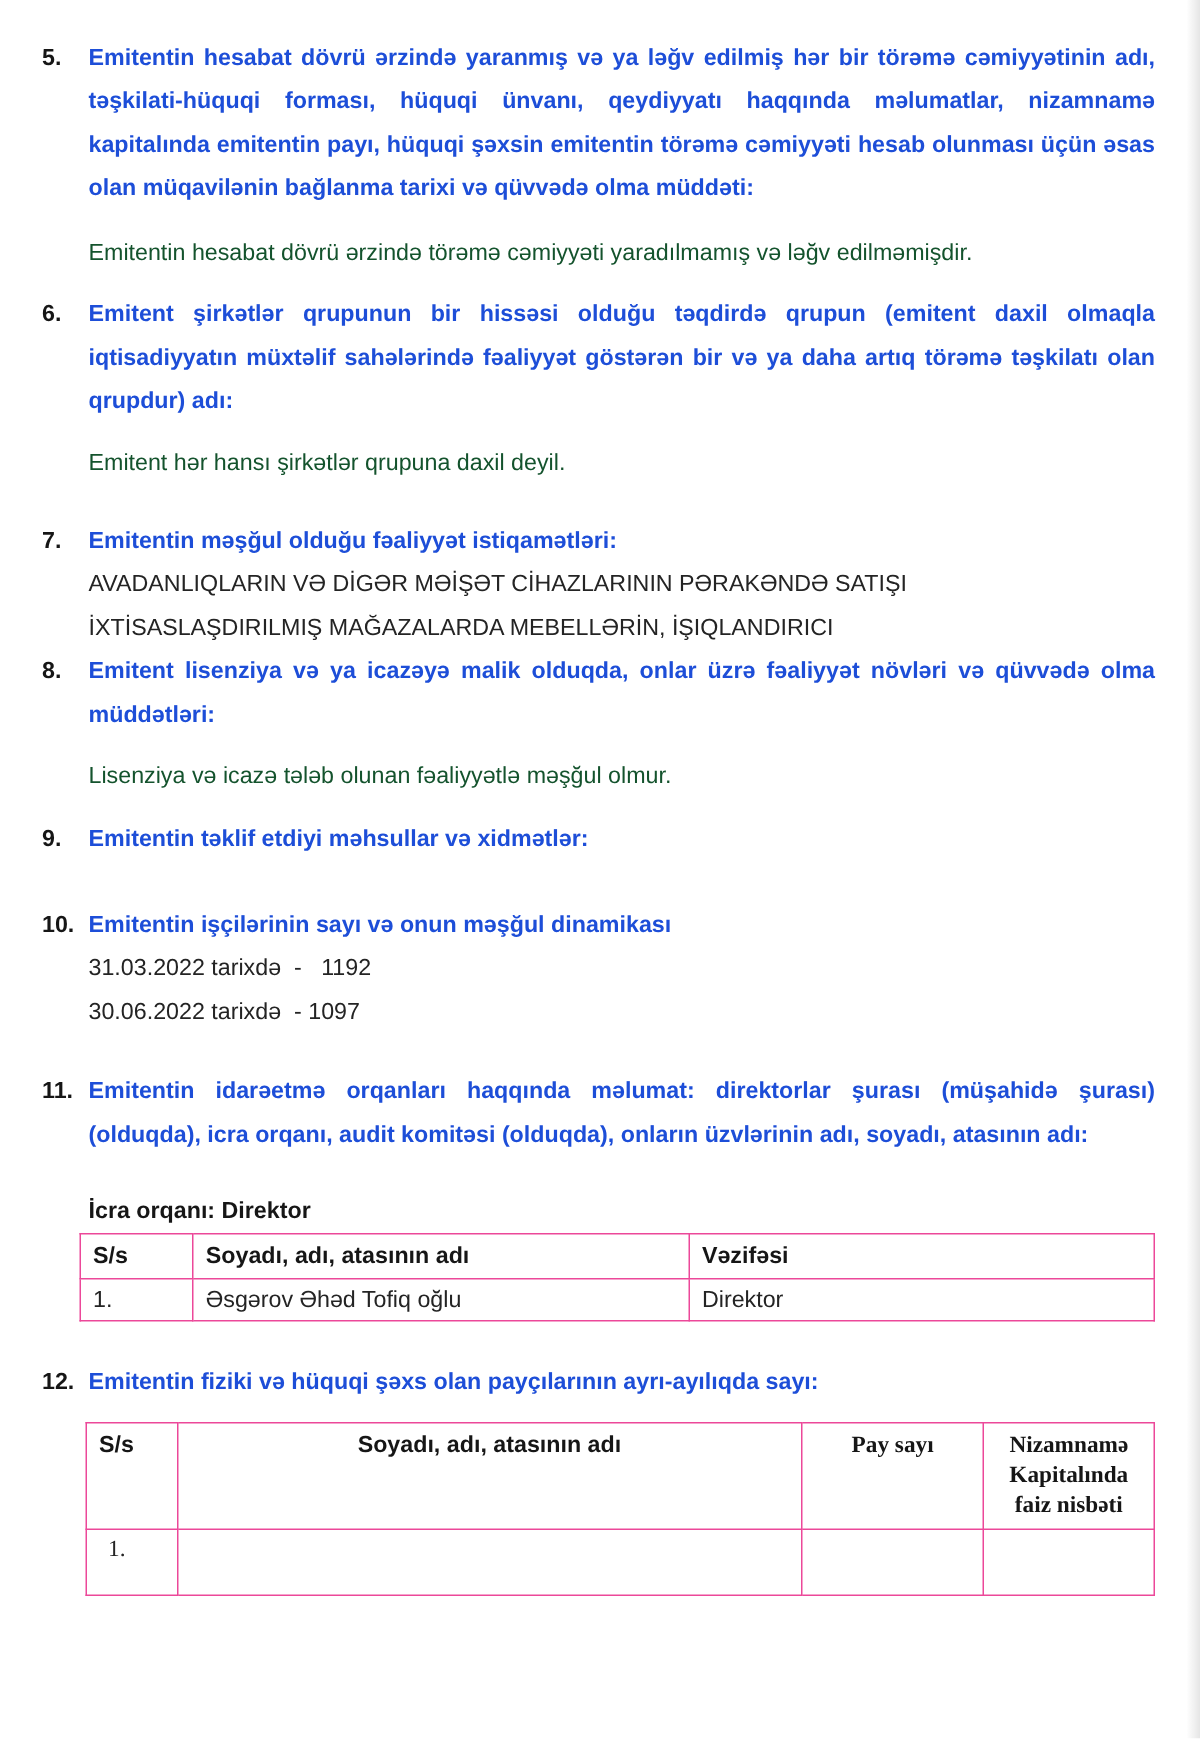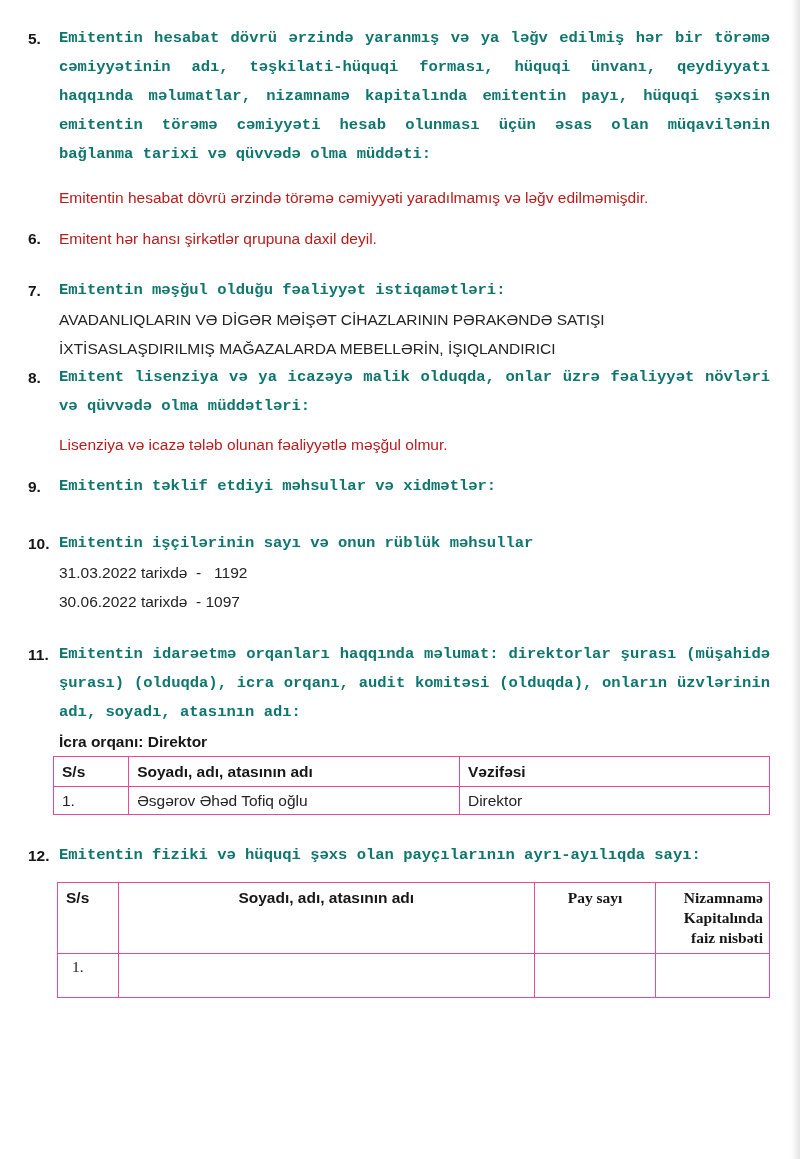--- a/index.html
+++ b/index.html
@@ -17,36 +17,36 @@
   }
   .page { padding: 24px 30px 0 28px; }
   .item { display: flex; }
   .num {
     flex: 0 0 31px; width: 31px;
     font-weight: bold; font-size: 15.5px; line-height: 29px;
     color: #161616;
   }
   .content { flex: 1; min-width: 0; }
   p { font-size: 15.5px; line-height: 29px; }
-  .heading { font-weight: bold; text-align: justify; color: #0f766e; font-family: Liberation Mono, monospace; }
-  .body { text-align: justify; color: #b91c1c; }
+  .heading { font-weight: bold; text-align: justify; color: #1d4ed8; }
+  .body { text-align: justify; color: #14532d; margin-top: 12px; }
   .caps-line { text-align: left; color: #242424; }
   .dyn-line { white-space: pre-wrap; color: #242424; }
   .subheading { font-weight: bold; color: #161616; }
 
   
   .s5 .heading { margin-bottom: 14px; }
   .s5 { margin-bottom: 12px; }
   .s6 { margin-bottom: 23px; }
   .s7 { margin-bottom: 0; }
   .s8 .heading { margin-bottom: 9px; }
   .s8 { margin-bottom: 13px; }
   .s9 { margin-bottom: 28px; }
   .s10 { margin-bottom: 24px; }
-  .s11 .heading { }
+  .s11 .heading { margin-bottom: 22px; }
   .s11 { margin-bottom: 26px; justify-content: center; }
   .s12 .heading { margin-bottom: 12px; }
 
   
   table { border-collapse: collapse; table-layout: fixed; }
   th, td { border: 1px solid #ec4899; font-size: 15.5px; }
 
   .table1 { width: calc(100% + 6px); margin-left: -6px; }
   .table1 th {
     text-align: left; font-weight: bold; padding: 3px 8px; height: 30px;
@@ -58,21 +58,21 @@
   .table1 .c3 { width: 43.3%; }
 
   .table2 { width: calc(100% + 2px); margin-left: -2px; }
   .table2 th {
     font-weight: bold; padding: 5px 6px; vertical-align: top;
     line-height: 20px; color: #161616;
   }
   .table2 .c1 { width: 8.5%; text-align: left; padding-left: 8px; }
   .table2 .c2 { width: 58.5%; text-align: center; }
   .table2 .c3 { width: 17%;  text-align: center; }
-  .table2 .c4 { width: 16%;  text-align: right; }
+  .table2 .c4 { width: 16%;  text-align: center; }
   .table2 td { height: 44px; vertical-align: top; padding: 4px 6px; color: #242424; }
   .table2 td.num-cell { padding-left: 14px; text-align: left; }
 
   .serif { font-family: "Liberation Serif", serif; font-size: 15.5px; }
 </style>
 </head>
 <body>
 
 <div class="scan-edge"></div>
 
@@ -82,20 +82,21 @@
     <span class="num">5.</span>
     <div class="content">
       <p class="heading">Emitentin hesabat dövrü ərzində yaranmış və ya ləğv edilmiş hər bir törəmə cəmiyyətinin adı, təşkilati-hüquqi forması, hüquqi ünvanı, qeydiyyatı haqqında məlumatlar, nizamnamə kapitalında emitentin payı, hüquqi şəxsin emitentin törəmə cəmiyyəti hesab olunması üçün əsas olan müqavilənin bağlanma tarixi və qüvvədə olma müddəti:</p>
       <p class="body">Emitentin hesabat dövrü ərzində törəmə cəmiyyəti yaradılmamış və ləğv edilməmişdir.</p>
     </div>
   </section>
 
   <section class="item s6">
     <span class="num">6.</span>
     <div class="content">
+      <p class="heading">Emitent şirkətlər qrupunun bir hissəsi olduğu təqdirdə qrupun (emitent daxil olmaqla iqtisadiyyatın müxtəlif sahələrində fəaliyyət göstərən bir və ya daha artıq törəmə təşkilatı olan qrupdur) adı:</p>
       <p class="body">Emitent hər hansı şirkətlər qrupuna daxil deyil.</p>
     </div>
   </section>
 
   <section class="item s7">
     <span class="num">7.</span>
     <div class="content">
       <p class="heading">Emitentin məşğul olduğu fəaliyyət istiqamətləri:</p>
       <p class="caps-line">AVADANLIQLARIN VƏ DİGƏR MƏİŞƏT CİHAZLARININ PƏRAKƏNDƏ SATIŞI</p>
       <p class="caps-line">İXTİSASLAŞDIRILMIŞ MAĞAZALARDA MEBELLƏRİN, İŞIQLANDIRICI</p>
@@ -113,21 +114,21 @@
   <section class="item s9">
     <span class="num">9.</span>
     <div class="content">
       <p class="heading">Emitentin təklif etdiyi məhsullar və xidmətlər:</p>
     </div>
   </section>
 
   <section class="item s10">
     <span class="num">10.</span>
     <div class="content">
-      <p class="heading">Emitentin işçilərinin sayı və onun rüblük məhsullar</p>
+      <p class="heading">Emitentin işçilərinin sayı və onun məşğul dinamikası</p>
       <p class="dyn-line">31.03.2022 tarixdə  -   1192</p>
       <p class="dyn-line">30.06.2022 tarixdə  - 1097</p>
     </div>
   </section>
 
   <section class="item s11">
     <span class="num">11.</span>
     <div class="content">
       <p class="heading">Emitentin idarəetmə orqanları haqqında məlumat: direktorlar şurası (müşahidə şurası) (olduqda), icra orqanı, audit komitəsi (olduqda), onların üzvlərinin adı, soyadı, atasının adı:</p>
       <p class="subheading">İcra orqanı: Direktor</p>

